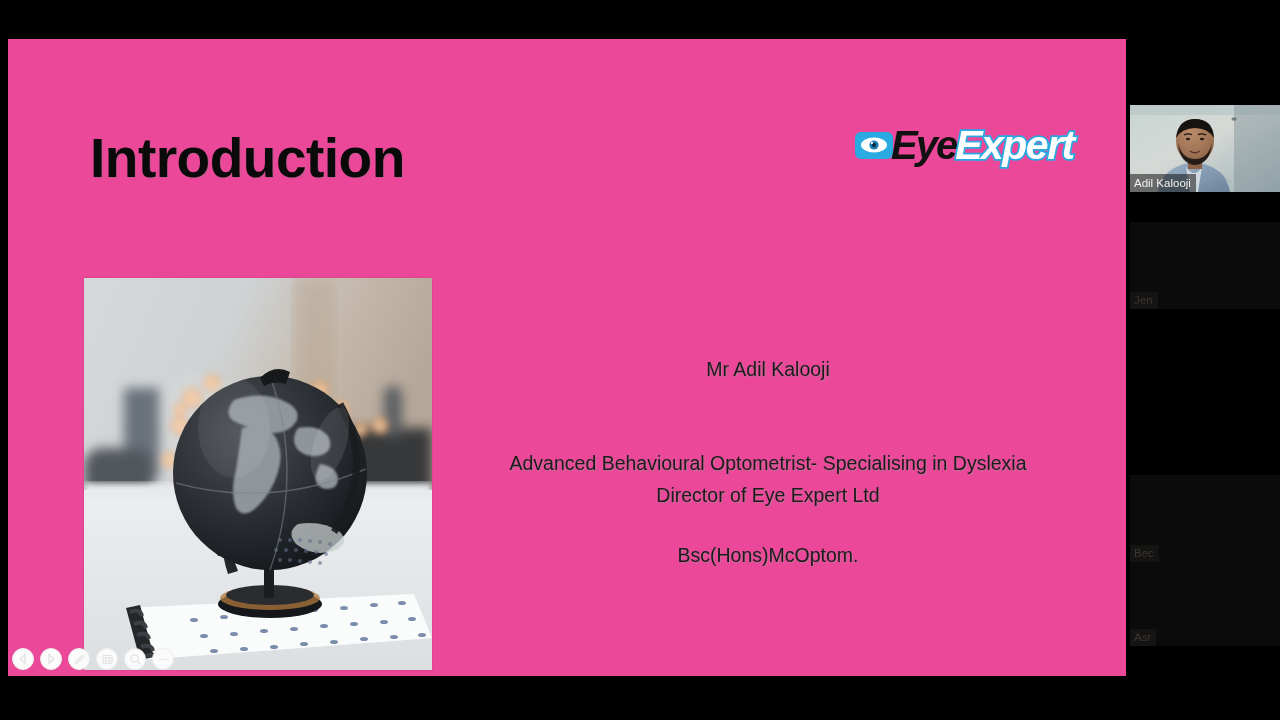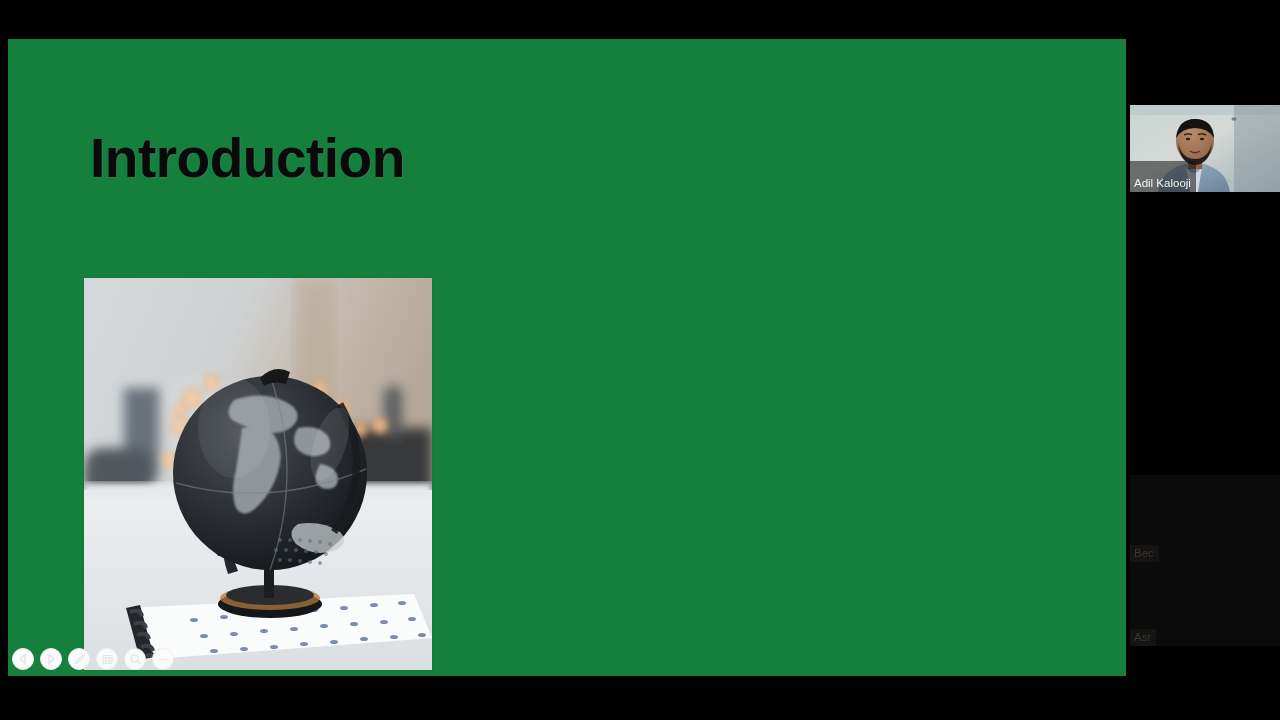--- a/index.html
+++ b/index.html
@@ -20,21 +20,21 @@
     background: #000000;
   }
 
   
   .slide {
     position: absolute;
     left: 8px;
     top: 39px;
     width: 1118px;
     height: 637px;
-    background: #15803d;
+    background: #ec4899;
     overflow: hidden;
   }
 
   .slide-title {
     position: absolute;
     left: 82px;
     top: 92px;
     font-size: 55px;
     font-weight: bold;
     color: #0a0a0a;
@@ -177,21 +177,21 @@
     width: 100%;
     height: 100%;
     background: #0b0b0b;
   }
 
   .tile-name {
     position: absolute;
     left: 0;
     bottom: 0;
     max-width: 100%;
-    padding: 16px 5px 3px 4px;
+    padding: 3px 5px 3px 4px;
     font-size: 11.5px;
     color: #f2f2f2;
     background: rgba(20,20,20,0.55);
     white-space: nowrap;
     overflow: hidden;
     text-overflow: clip;
   }
   .tile-dark-name {
     position: absolute;
     left: 0;
@@ -207,20 +207,32 @@
 </style>
 </head>
 <body>
 
 <div id="app">
 
   <div class="slide">
 
     <div class="slide-title">Introduction</div>
 
+    <div class="logo">
+      <span class="logo-badge">
+        <svg width="28" height="18" viewBox="0 0 28 18" aria-hidden="true">
+          <ellipse cx="14" cy="9" rx="13" ry="7.4" fill="#ffffff"></ellipse>
+          <circle cx="14" cy="9" r="4.6" fill="#1b7fb5"></circle>
+          <circle cx="14" cy="9" r="2.2" fill="#0c2f45"></circle>
+          <circle cx="11.9" cy="6.9" r="1.1" fill="#ffffff"></circle>
+        </svg>
+      </span>
+      <span class="logo-eye-word">Eye</span>
+      <span class="logo-expert-word">Expert</span>
+    </div>
 
     <div class="slide-photo">
       <svg class="photo-svg" viewBox="0 0 348 392" preserveAspectRatio="xMidYMid slice" aria-hidden="true">
         <defs>
           <linearGradient id="wallg" x1="0" y1="0" x2="1" y2="0.3">
             <stop offset="0" stop-color="#d5d9dc"></stop>
             <stop offset="0.45" stop-color="#cfd2d3"></stop>
             <stop offset="0.72" stop-color="#c4b9ac"></stop>
             <stop offset="1" stop-color="#b6a899"></stop>
           </linearGradient>
@@ -367,20 +379,28 @@
 
         <path d="M256,126 q36,64 -6,128" stroke="#1a1c1f" stroke-width="7" fill="none" opacity="0.9"></path>
 
         <path d="M176,100 q14,-14 30,-6 l-4,12 q-12,-4 -22,2 Z" fill="#161819"></path>
 
         <ellipse cx="150" cy="150" rx="36" ry="50" fill="#ffffff" opacity="0.07"></ellipse>
         <ellipse cx="246" cy="166" rx="16" ry="38" fill="#ffffff" opacity="0.10" transform="rotate(18 246 166)"></ellipse>
       </svg>
     </div>
 
+    <div class="slide-body">
+      <div class="body-name">Mr Adil Kalooji</div>
+      <div class="body-role">
+        <div>Advanced Behavioural Optometrist- Specialising in Dyslexia</div>
+        <div>Director of Eye Expert Ltd</div>
+      </div>
+      <div class="body-quals">Bsc(Hons)McOptom.</div>
+    </div>
 
     <div class="share-toolbar">
 
       <div class="tb-btn">
         <svg width="12" height="12" viewBox="0 0 12 12" aria-hidden="true">
           <path d="M8 1.5 L3.2 6 L8 10.5 Z" fill="none" stroke="#e3e3e3" stroke-width="1.3"></path>
         </svg>
       </div>
 
       <div class="tb-btn">
@@ -467,20 +487,24 @@
         <ellipse cx="58" cy="34" rx="2.2" ry="1.3" fill="#2a1c14"></ellipse>
         <ellipse cx="72" cy="34" rx="2.2" ry="1.3" fill="#2a1c14"></ellipse>
         <path d="M54,30 q4,-2.2 8,-0.4" stroke="#1b1511" stroke-width="1.3" fill="none"></path>
         <path d="M68,29.6 q4,-1.8 8,0.4" stroke="#1b1511" stroke-width="1.3" fill="none"></path>
         <path d="M60,46 q5,3.4 10,0" stroke="#5a342c" stroke-width="1.5" fill="none"></path>
         <ellipse cx="65" cy="40" rx="2" ry="1.4" fill="#a67452" opacity="0.7"></ellipse>
       </svg>
       <div class="tile-name">Adil Kalooji</div>
     </div>
 
+    <div class="tile tile-2">
+      <div class="tile-dark"></div>
+      <div class="tile-dark-name">Jen</div>
+    </div>
 
 
 
     <div class="tile tile-6">
       <div class="tile-dark"></div>
       <div class="tile-dark-name">Asr</div>
     </div>
 
     <div class="tile tile-5">
       <div class="tile-dark"></div>

